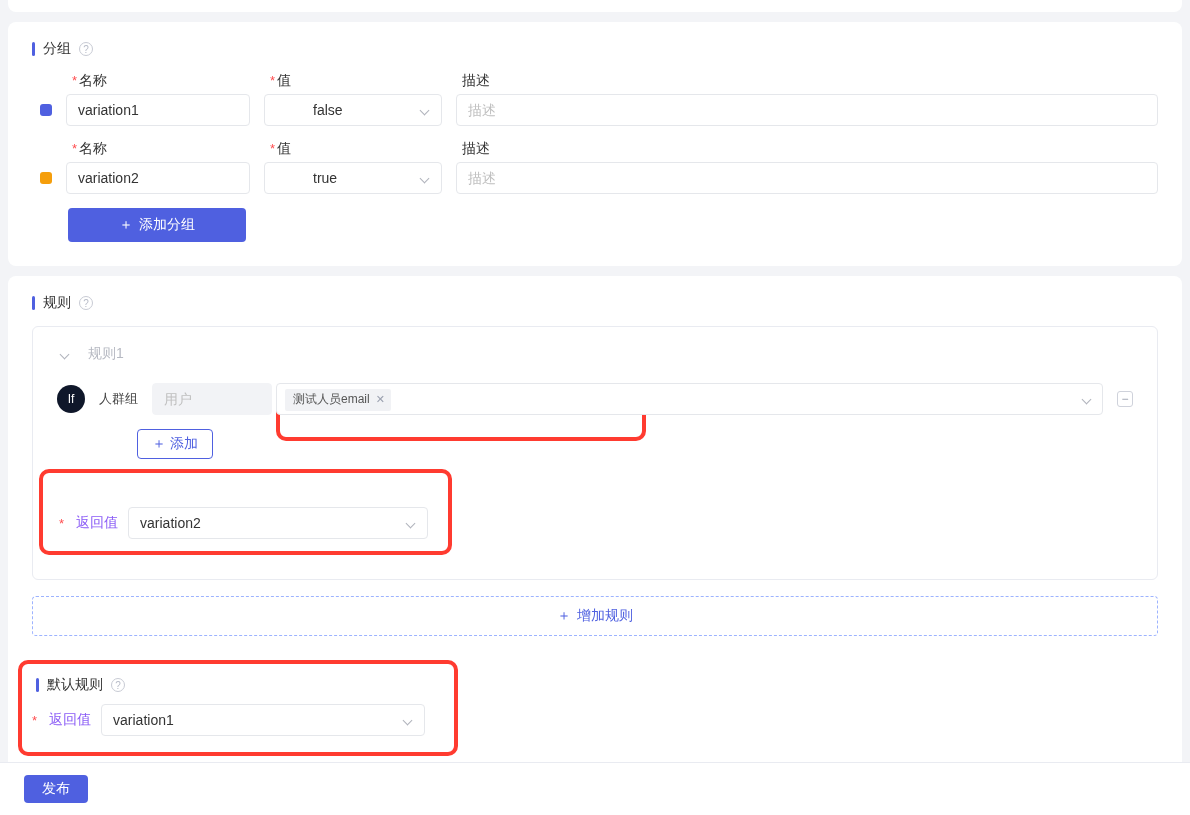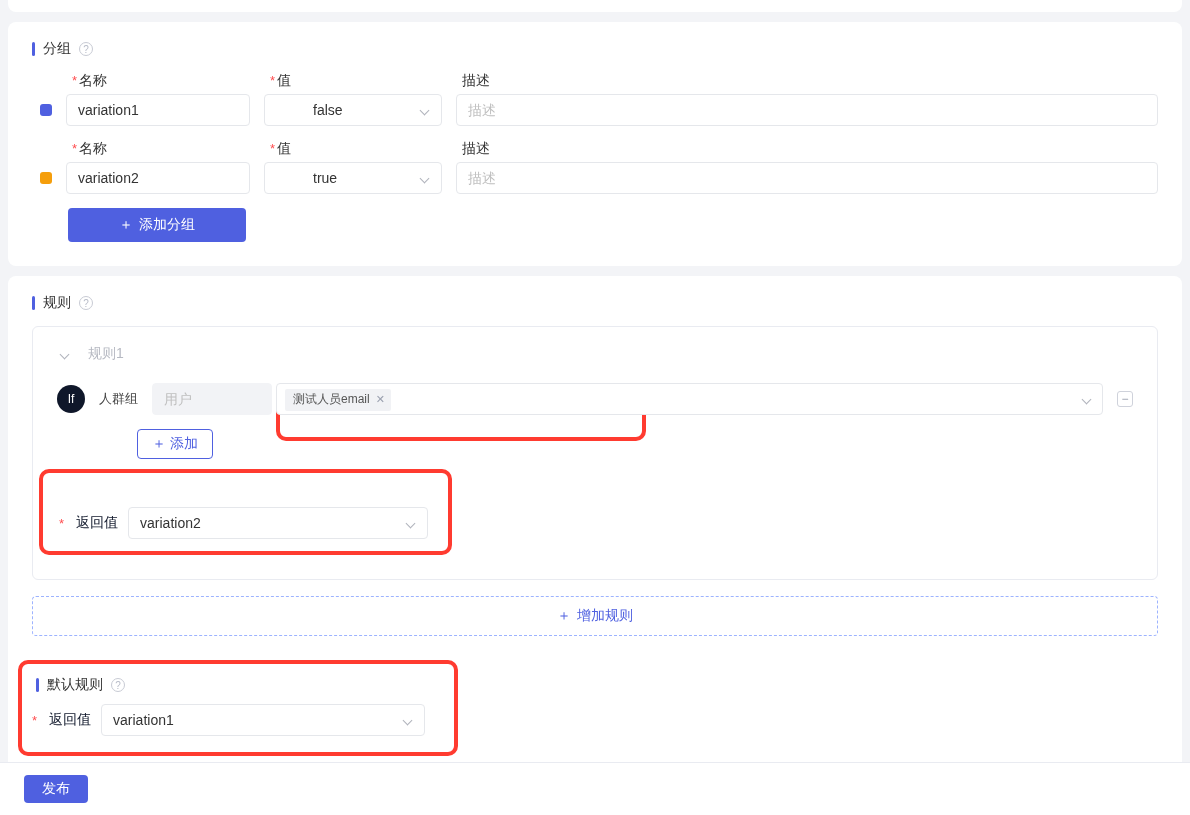--- a/index.html
+++ b/index.html
@@ -167,21 +167,21 @@
   display:inline-flex;align-items:center;gap:4px;
   border:1px solid #4f60e0;color:#4f60e0;background:#fff;
   border-radius:4px;height:30px;padding:0 14px;
   font-size:14px;cursor:pointer;
 }
 .add-inline-wrap { margin-top:14px; margin-left:80px;}
 .return-row {
   display:flex;align-items:center;gap:10px;
   margin-top:22px; margin-left: 2px;
 }
-.return-label { font-size:14px; color:#0f172a; }
+.return-label { font-size:14px; color:#8b5cf6; }
 .fld-return { width:300px; }
 .highlight-belong {
   position:absolute; top:-14px; left:-10px;
   width:370px; height:56px;
   border:4px solid #ff3b30; border-radius:10px;
   pointer-events:none;
 }
 .belong-wrap { position:relative; display:flex; gap:14px; align-items:center; }
 .add-rule-dashed {
   border:1px dashed #9db3ff; border-radius:4px;

